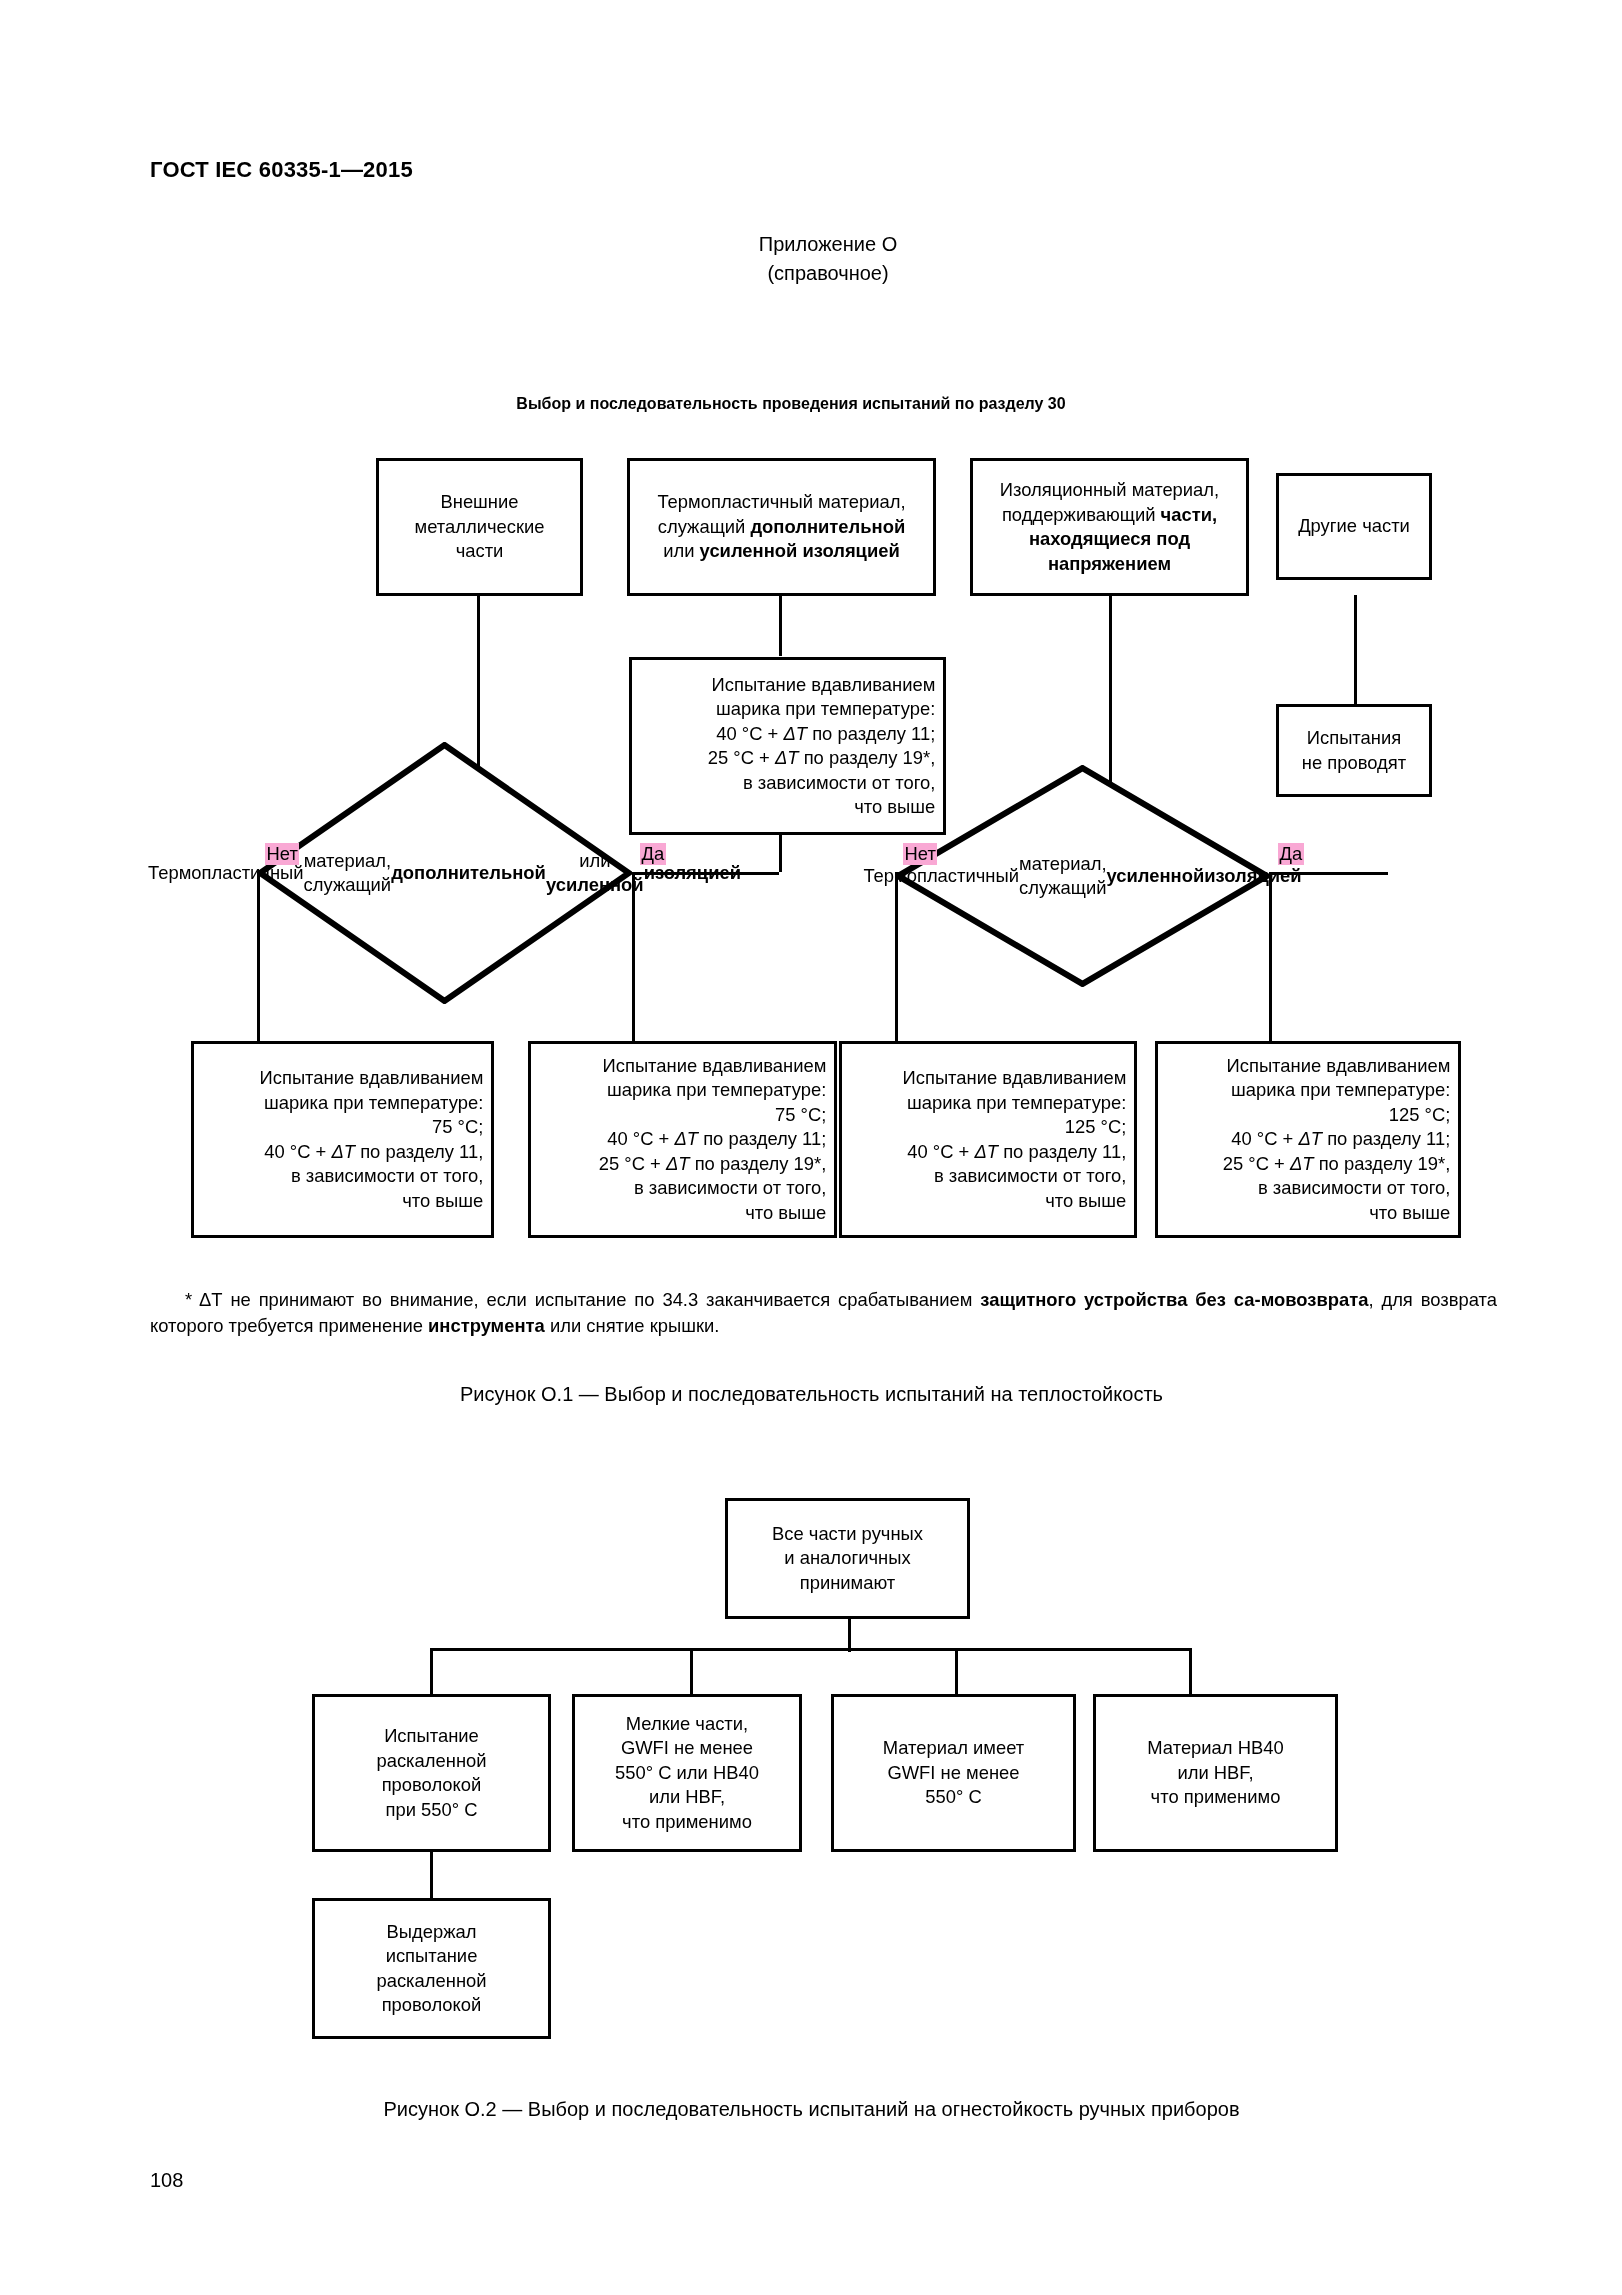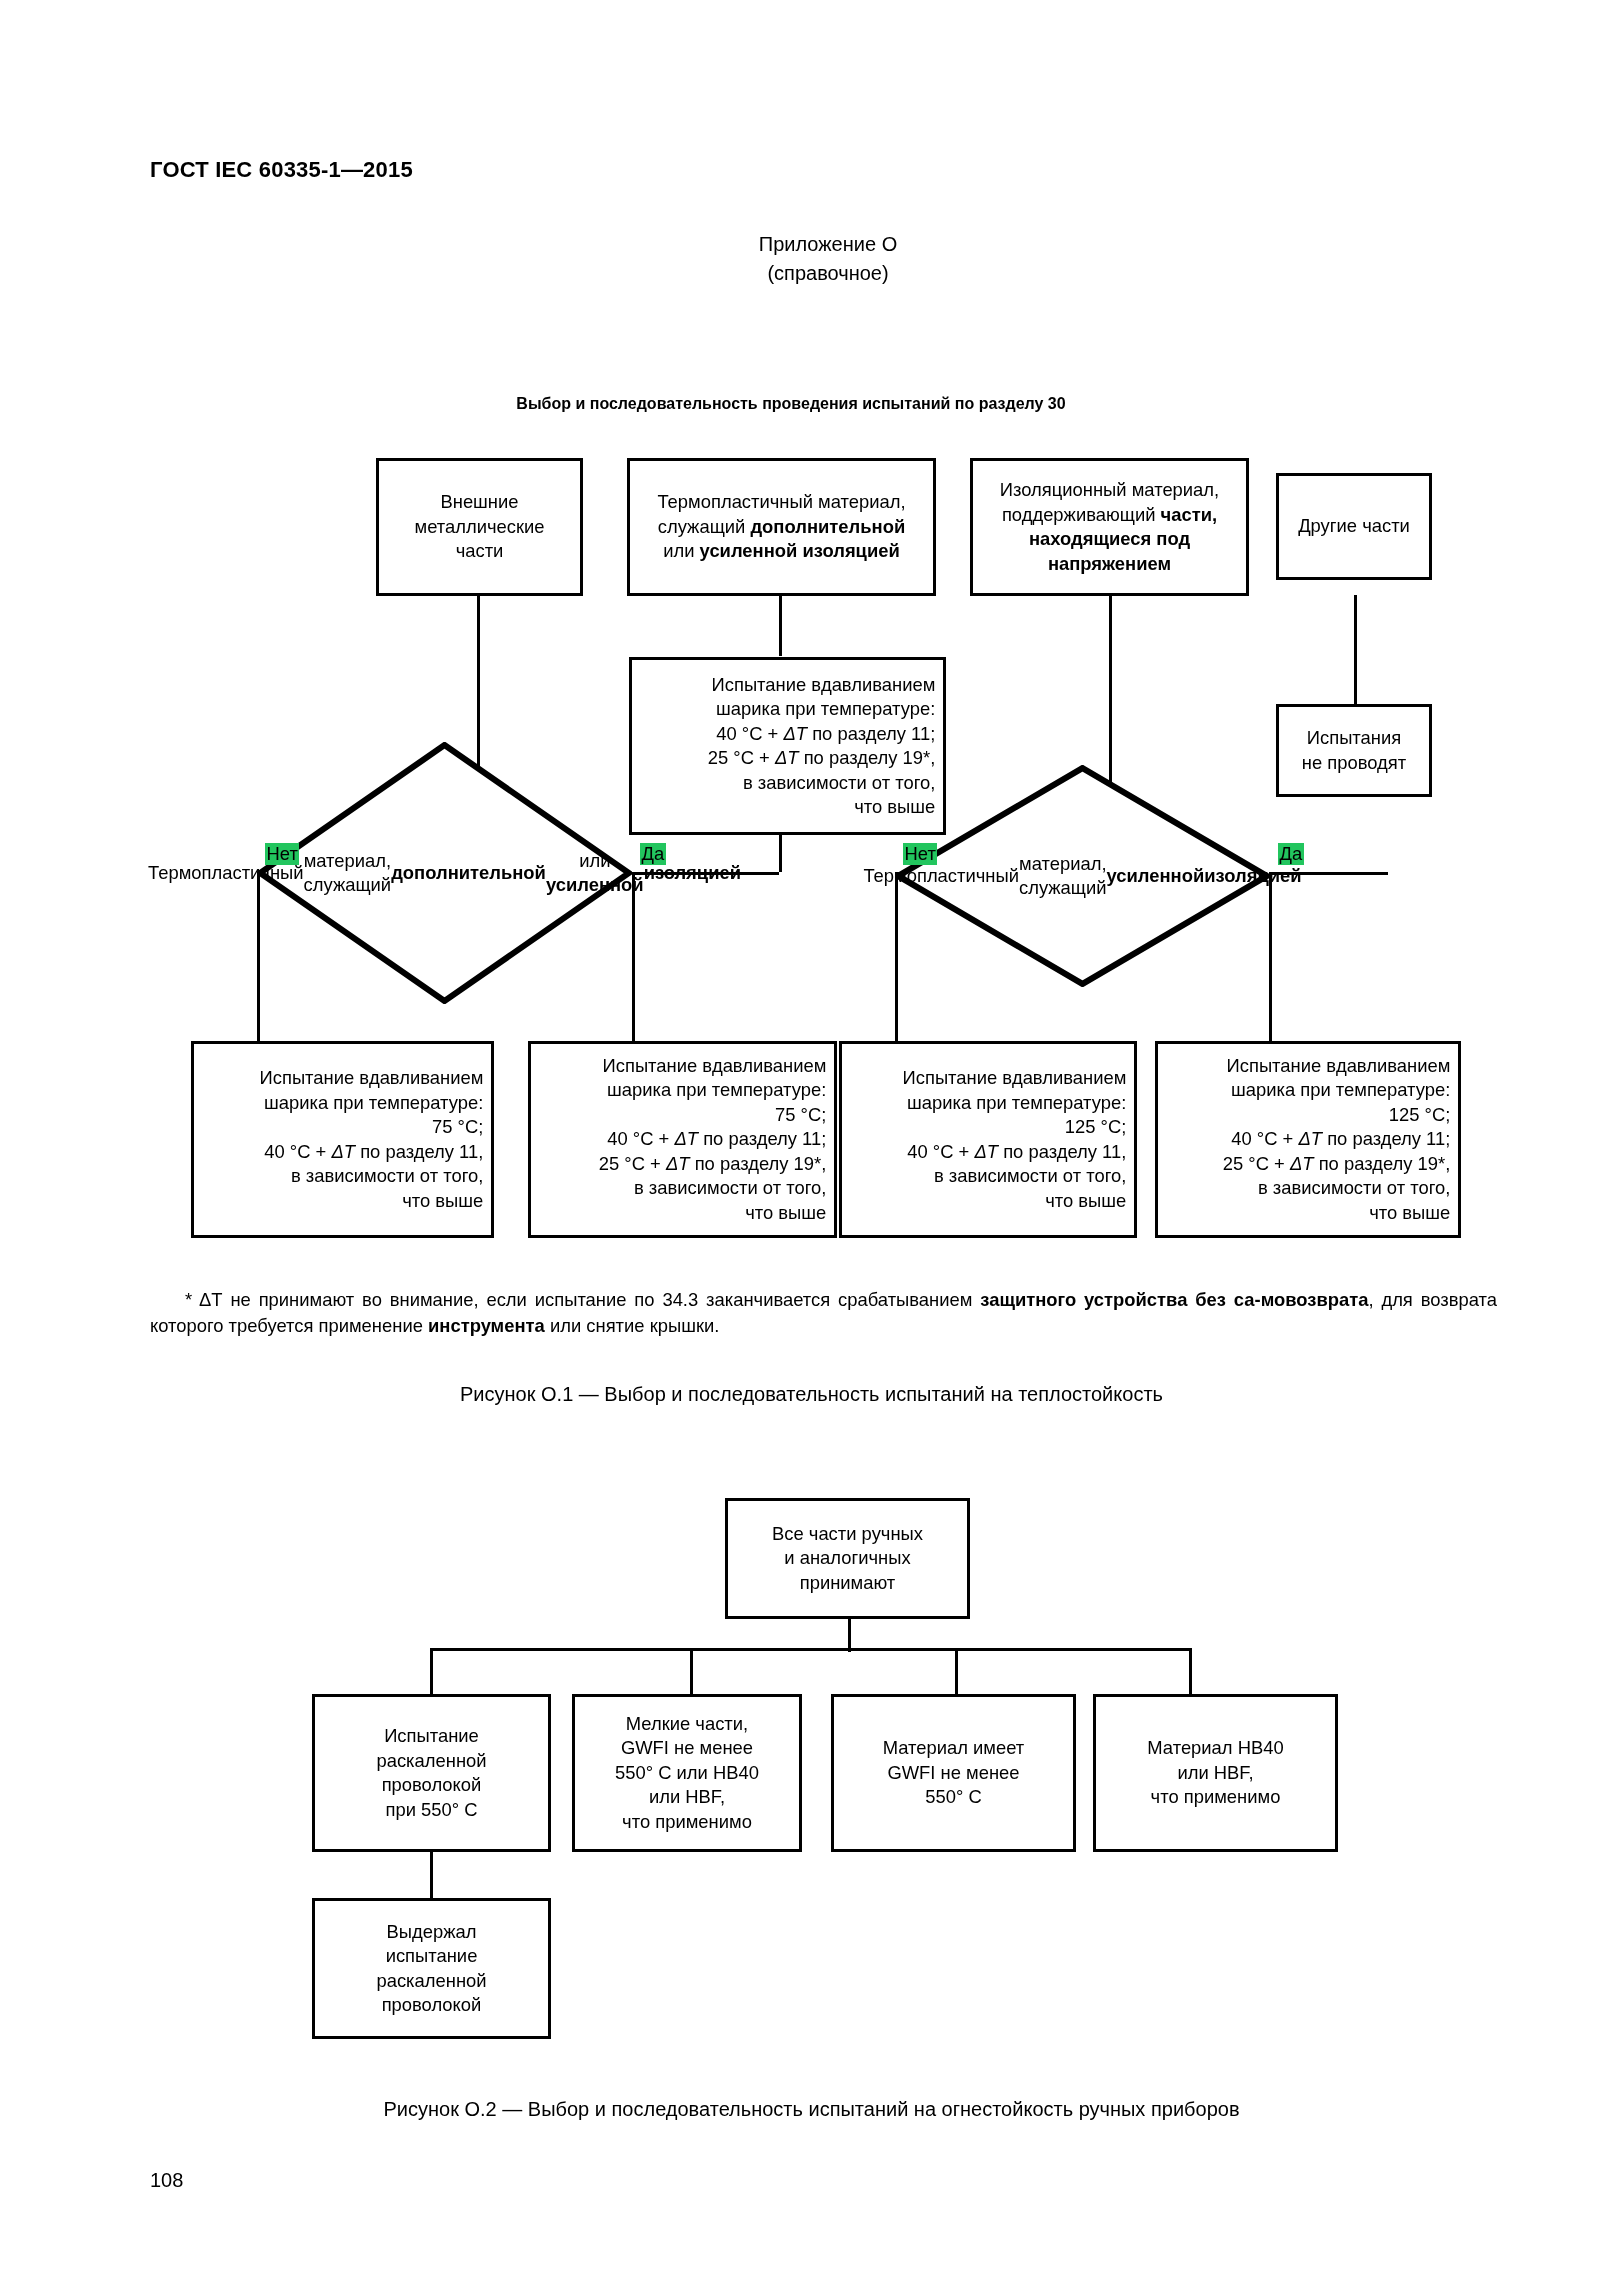--- a/index.html
+++ b/index.html
@@ -110,21 +110,21 @@
     align-items: center;
     justify-content: center;
     font-size: 18.4px;
     line-height: 24.5px;
     text-align: center;
   }
   .edge-label {
     position: absolute;
     font-size: 18.4px;
     z-index: 4;
-    background: #22c55e;
+    background: #f9a8d4;
     padding: 0 1.5px;
   }
 
   .ln {
     position: absolute;
     background: #000;
     z-index: 1;
   }
   .ln.h { height: 3.1px; }
   .ln.v { width: 3.1px; }

